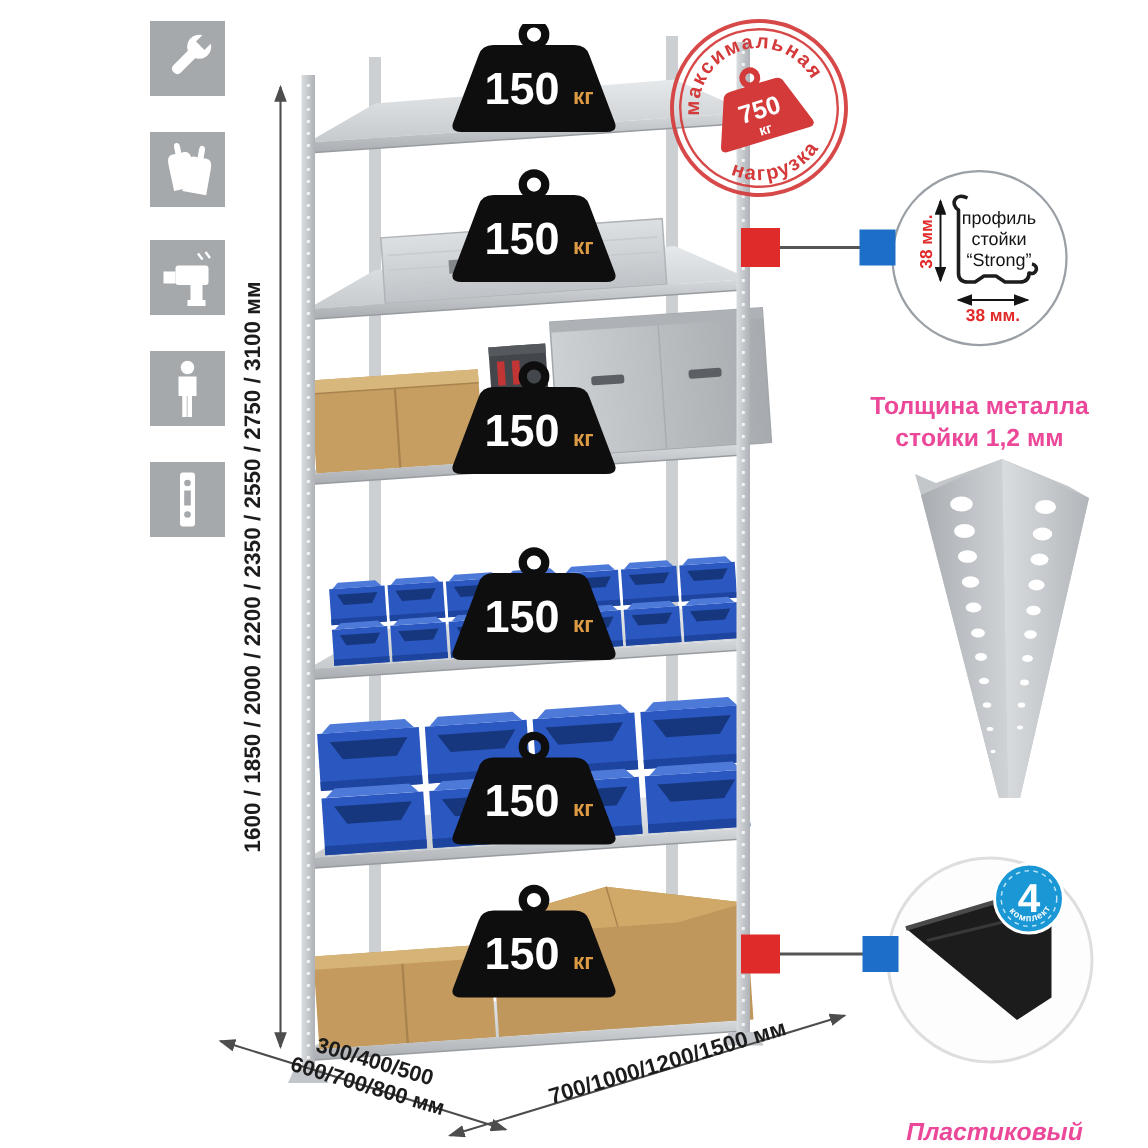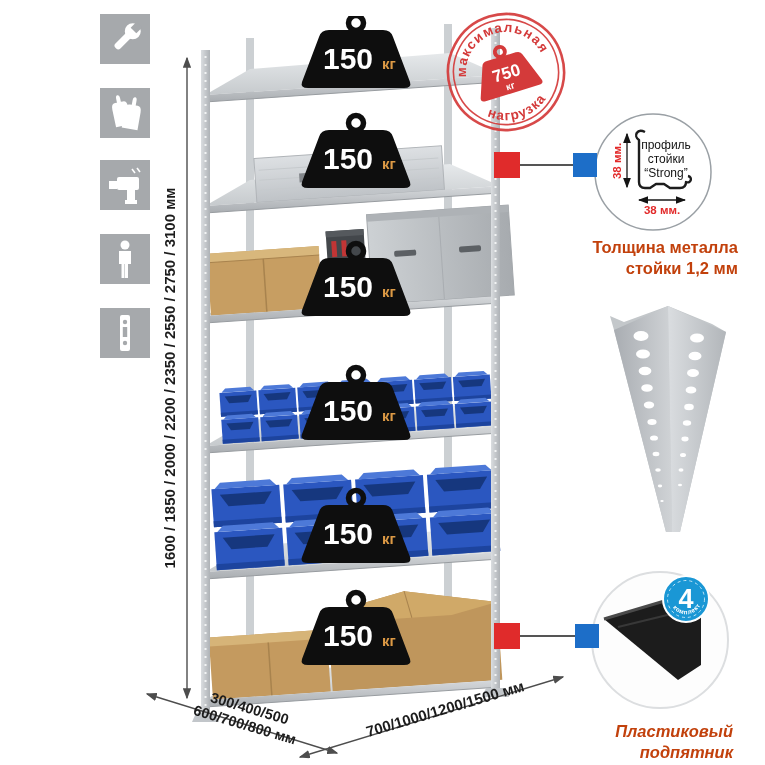--- a/index.html
+++ b/index.html
@@ -8,22 +8,22 @@
   .sicon{width:50px;height:50px;background:#a6a9ac;position:absolute;left:100px;}
   .shelf-svg{position:absolute;left:186px;top:16px;width:360px;height:715px;z-index:1;}
   .overlay{position:absolute;left:0;top:0;width:765px;height:765px;z-index:3;pointer-events:none;}
   .dim-label{position:absolute;font-weight:700;color:#1c1c1c;z-index:4;}
   .height-label{left:169px;top:378px;transform:translate(-50%,-50%) rotate(-90deg);
                 white-space:nowrap;font-size:15px;}
   .depth-label{left:152px;top:700px;width:190px;transform:rotate(16.5deg);
                text-align:center;font-size:14.5px;line-height:1.2;}
   .width-label{left:320px;top:700px;width:250px;transform:rotate(-16.5deg);
                text-align:center;font-size:15px;}
-  .cap{position:absolute;font-weight:700;font-size:16.5px;color:#c2410c;
-       text-align:right;line-height:1.3;z-index:2;}
+  .cap{position:absolute;font-weight:700;font-size:16.5px;color:#ec4899;
+       text-align:center;line-height:1.3;z-index:2;margin-top:24px;}
   .cap-profile{left:568px;top:237px;width:170px;}
   .cap-foot{left:593px;top:721px;width:140px;font-style:italic;}
   .detail-svg{position:absolute;z-index:2;}
   
   text{font-family:"Liberation Sans", sans-serif;}
   .bnum{font-size:30px;font-weight:700;fill:#ffffff;text-anchor:middle;}
   .bunit{font-size:15px;font-weight:700;fill:#dd9a45;}
   .stamp-t{font-size:13.5px;font-weight:700;fill:#d43a3a;letter-spacing:1.2px;text-anchor:middle;}
   .stamp-num{font-size:17px;font-weight:700;fill:#ffffff;text-anchor:middle;}
   .stamp-unit{font-size:9.5px;font-weight:700;fill:#ffffff;text-anchor:middle;}

